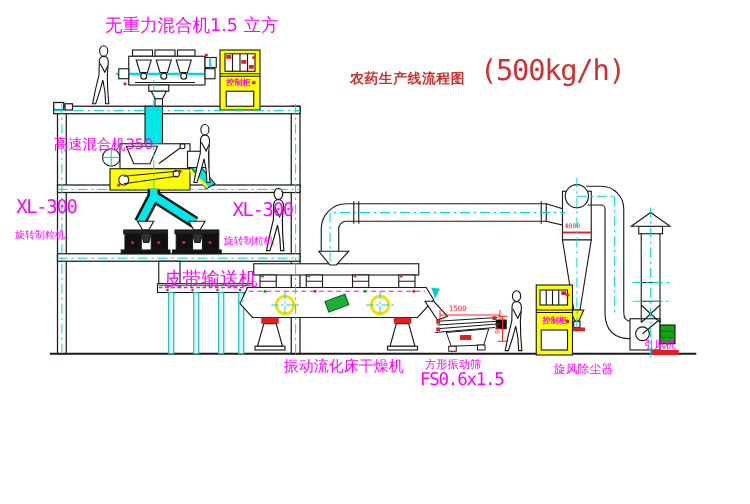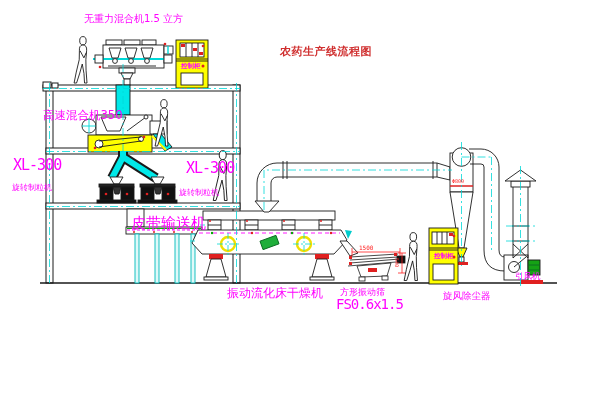--- a/index.html
+++ b/index.html
@@ -292,23 +292,24 @@
     <line x1="461.5" y1="157" x2="491.5" y2="157"></line>
     <line x1="491.5" y1="157" x2="491.5" y2="253"></line>
     <line x1="520.5" y1="166" x2="520.5" y2="286"></line>
     <line x1="506" y1="226" x2="535" y2="226"></line>
     <line x1="506" y1="241" x2="535" y2="241"></line>
   </g>
 </svg>
 
 <div id="title">
   <span class="cn">农药生产线流程图</span>
+  <span class="cap">(500kg/h)</span>
 </div>
 
-<div class="lbl" style="left:84px;top:14px;font-size:10px;">无重力混合机1.5 立方</div>
+<div class="lbl" style="left:84px;top:14px;font-size:14px;">无重力混合机1.5 立方</div>
 <div class="lbl" style="left:43px;top:110px;font-size:11.5px;">高速混合机350</div>
 
 <div class="lbl mono" style="left:13px;top:158px;font-size:15px;">XL-300</div>
 <div class="lbl" style="left:12px;top:184px;font-size:8px;">旋转制粒机</div>
 
 <div class="lbl mono" style="left:186px;top:161px;font-size:15px;">XL-300</div>
 <div class="lbl" style="left:179px;top:189px;font-size:8px;">旋转制粒机</div>
 
 <div class="lbl" style="left:131px;top:216px;font-size:15px;">皮带输送机</div>
 

